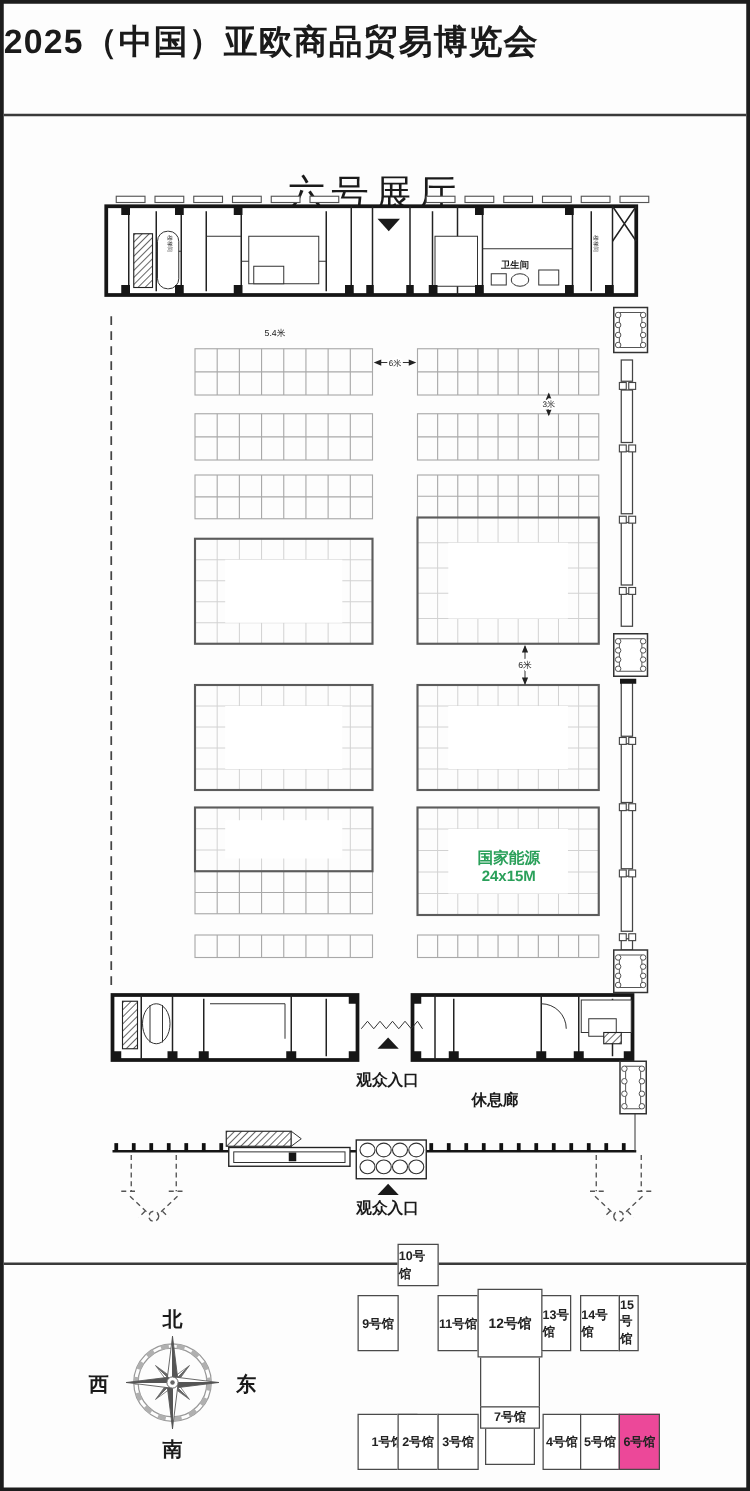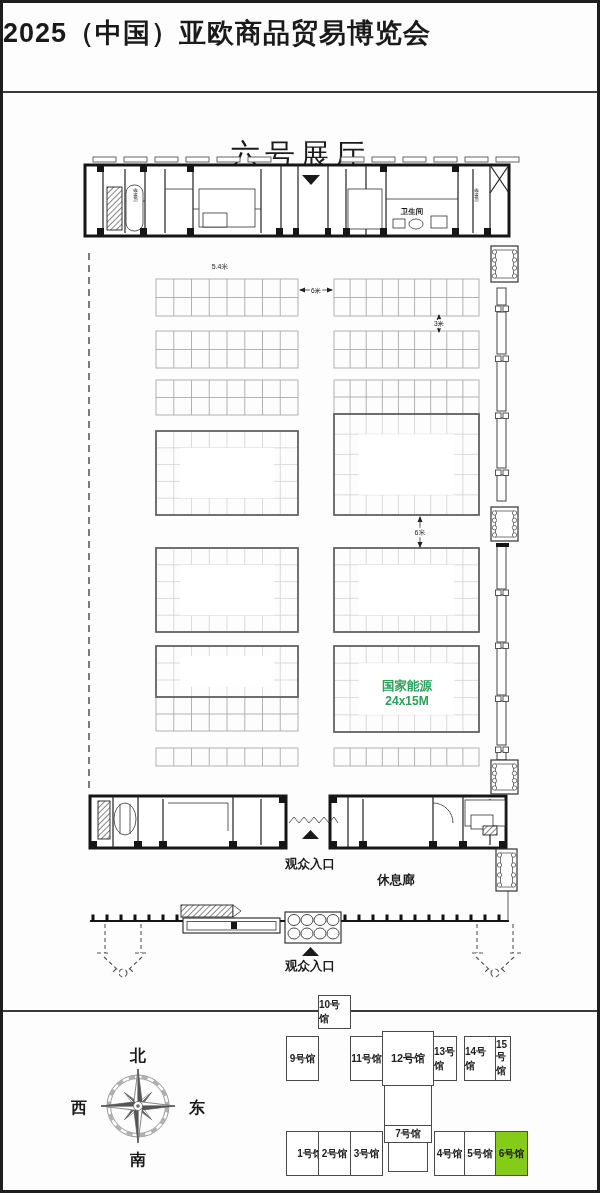--- a/index.html
+++ b/index.html
@@ -31,21 +31,21 @@
   .t7b{font-size:7.5px;font-weight:700;}
   .t12{font-size:12.5px;font-weight:700;}
   .tg{font-size:12.5px;font-weight:700;fill:#2aa05a;}
   .tg2{font-size:12px;font-weight:700;fill:#2aa05a;}
   .halo{paint-order:stroke;stroke:#fff;stroke-width:3px;}
   .hall{position:absolute;border:1px solid #4a4a4a;background:#fff;box-sizing:border-box;
         display:flex;align-items:center;justify-content:center;
         font-weight:700;font-size:10px;color:#222;}
   .hall.big{font-size:11px;}
   .hall.small{font-size:10px;}
-  .hall.hl{background:#84cc16;text-align:right;}
+  .hall.hl{background:#ec4899;text-align:right;}
   .hall.conn{z-index:0;}
   .compass-label{position:absolute;width:34px;text-align:center;
                  font-size:16px;font-weight:700;}
 </style>
 </head>
 <body>
 
 <div class="page">
 
   <div class="title">2025（中国）亚欧商品贸易博览会</div>

